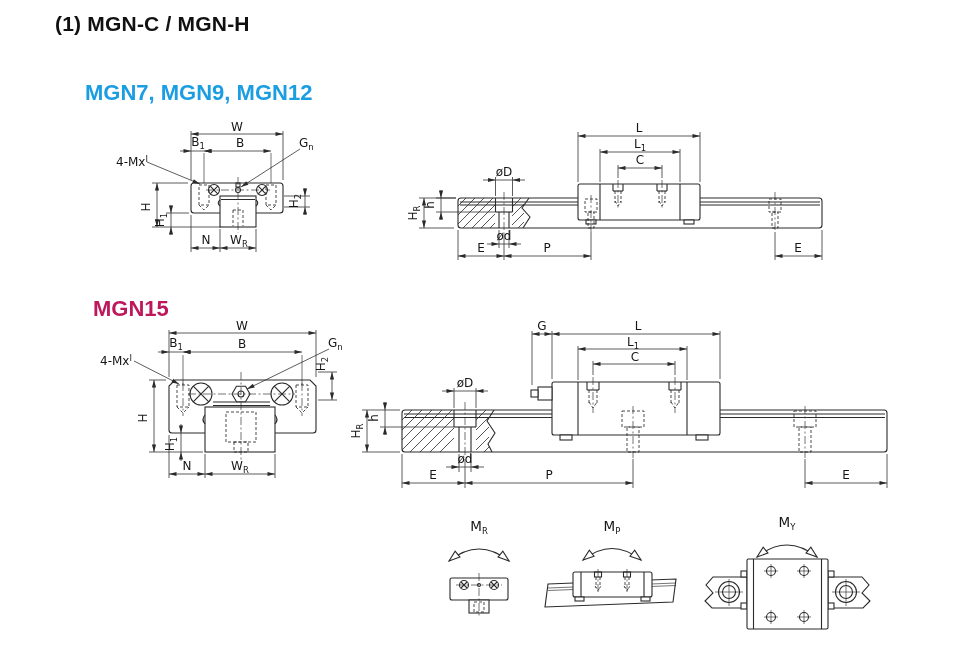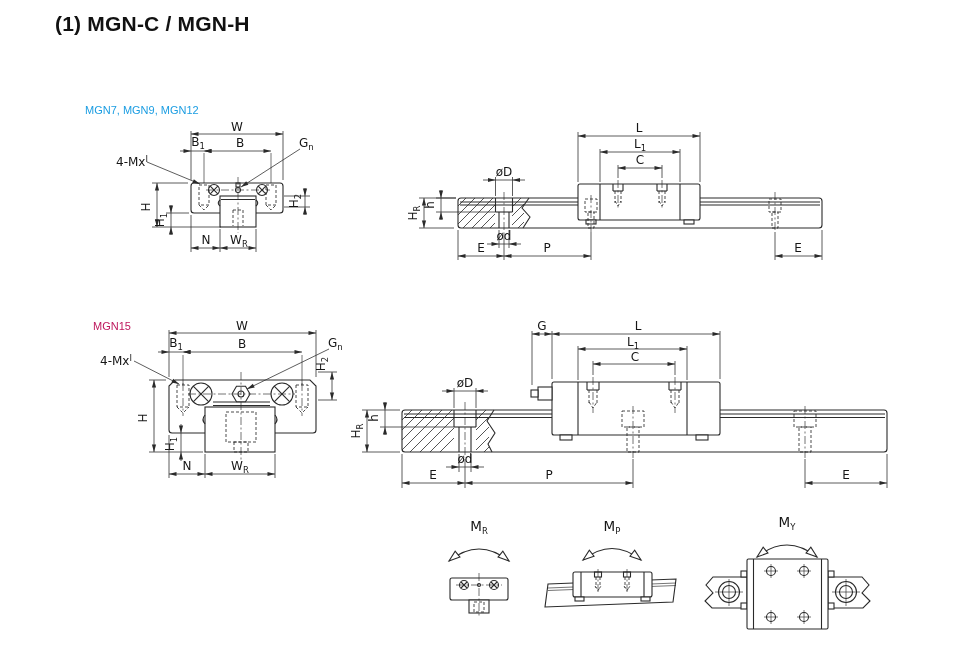--- a/index.html
+++ b/index.html
@@ -1,19 +1,19 @@
 <!DOCTYPE html>
 <html><head>
 <meta charset="utf-8">
 <style>
   html,body{margin:0;padding:0;background:#fff;}
   body{width:977px;height:648px;position:relative;font-family:"Liberation Sans",sans-serif;overflow:hidden;}
   .canvas{position:absolute;left:0;top:0;width:977px;height:648px;background:#fff;}
   .title{position:absolute;left:55px;top:12px;font-size:21px;font-weight:bold;color:#111;letter-spacing:.2px;}
-  .sec-heading{position:absolute;font-size:11px;font-weight:normal;color:#1b9de2;margin-top:24px;}
+  .sec-heading{position:absolute;font-size:22px;font-weight:bold;color:#1b9de2;}
   .hdg1{left:85px;top:80px;}
   .hdg2{left:93px;top:296px;}
   svg{position:absolute;overflow:visible;}
   svg text{font-family:"DejaVu Sans",sans-serif;}
   .dim{font-size:12px;fill:#161616;text-anchor:middle;}
   .dim.start{text-anchor:start;}
   .mlabel{font-size:13.5px;fill:#161616;text-anchor:middle;}
   .sub{font-size:8.5px;}
   .sup{font-size:9px;}
   .ol{stroke:#2a2a2a;stroke-width:1.1;fill:#fff;}

